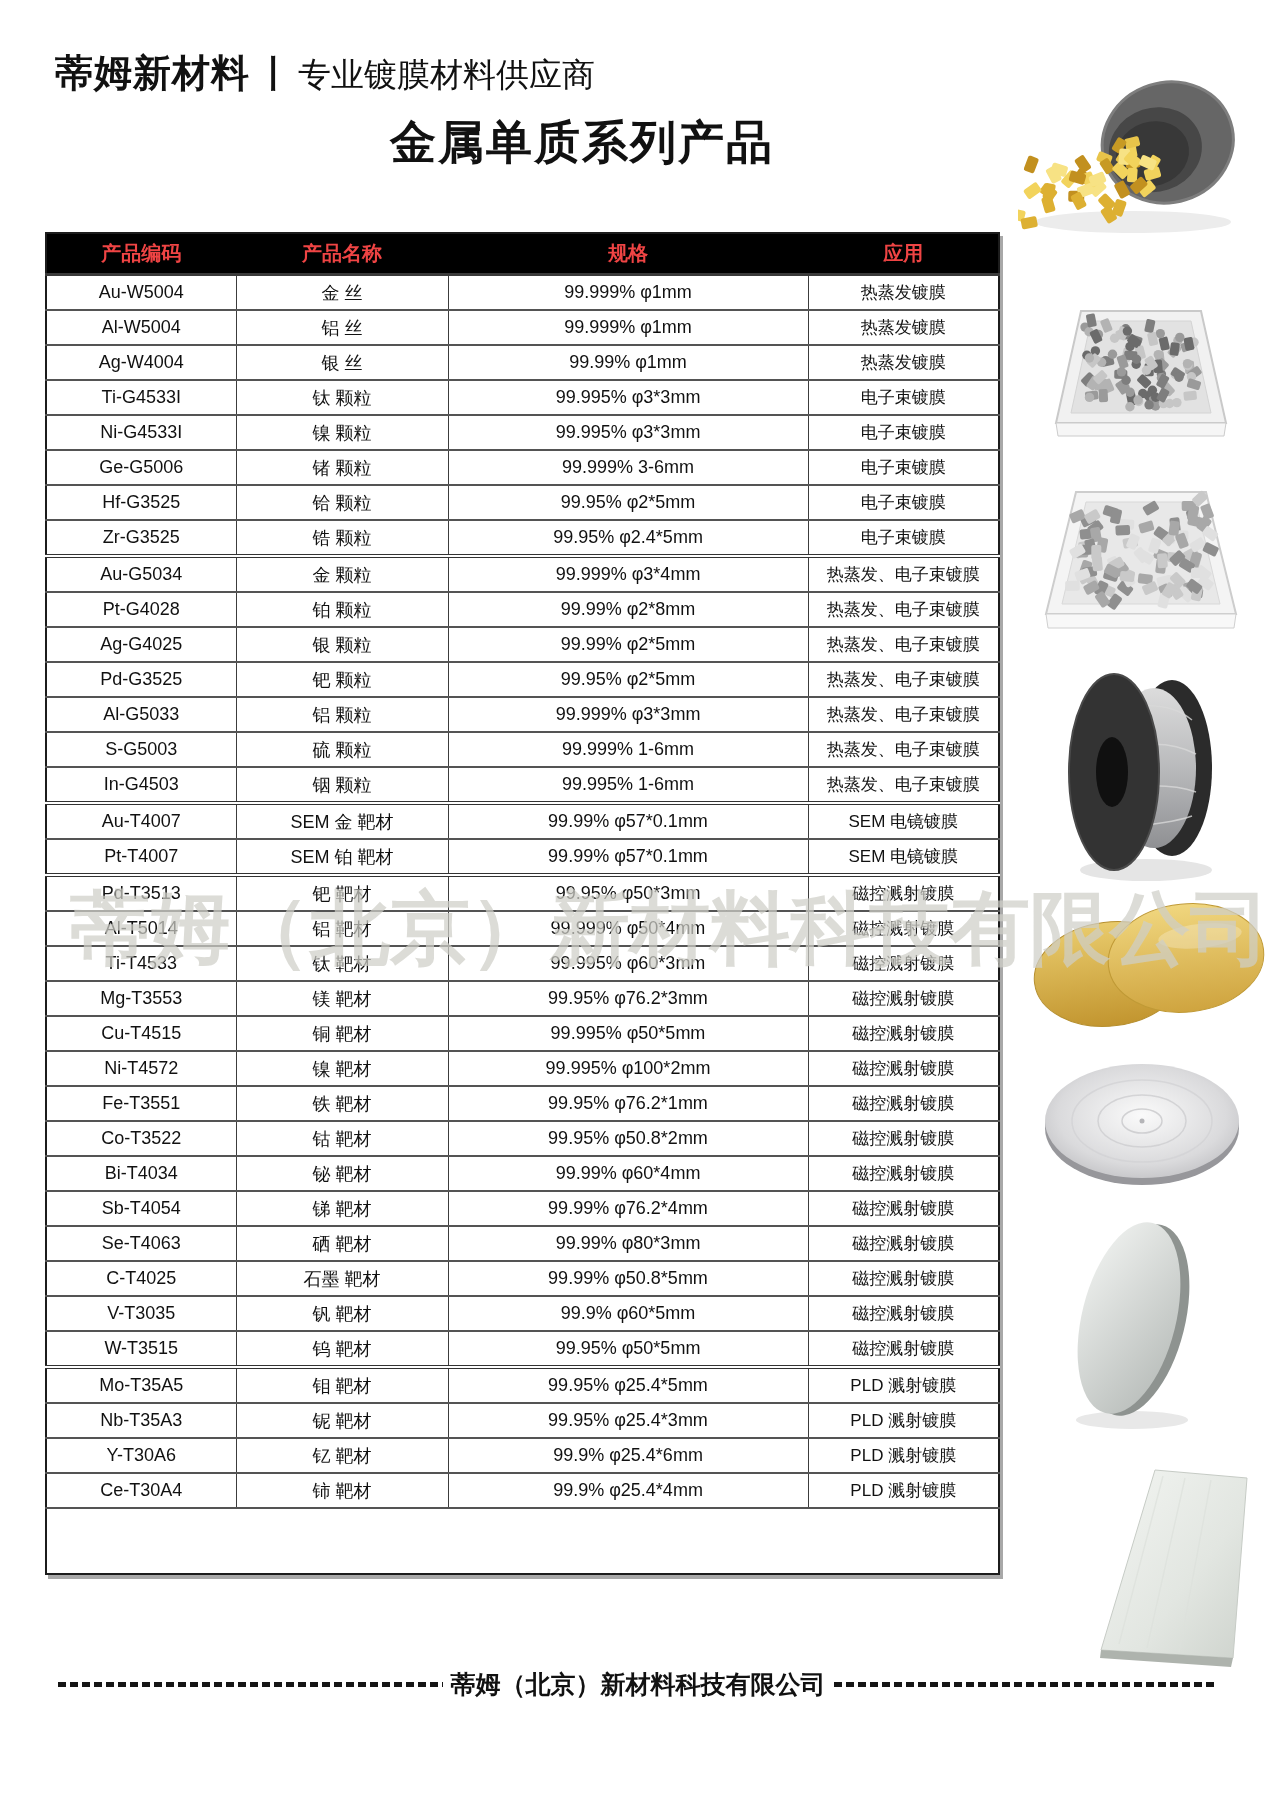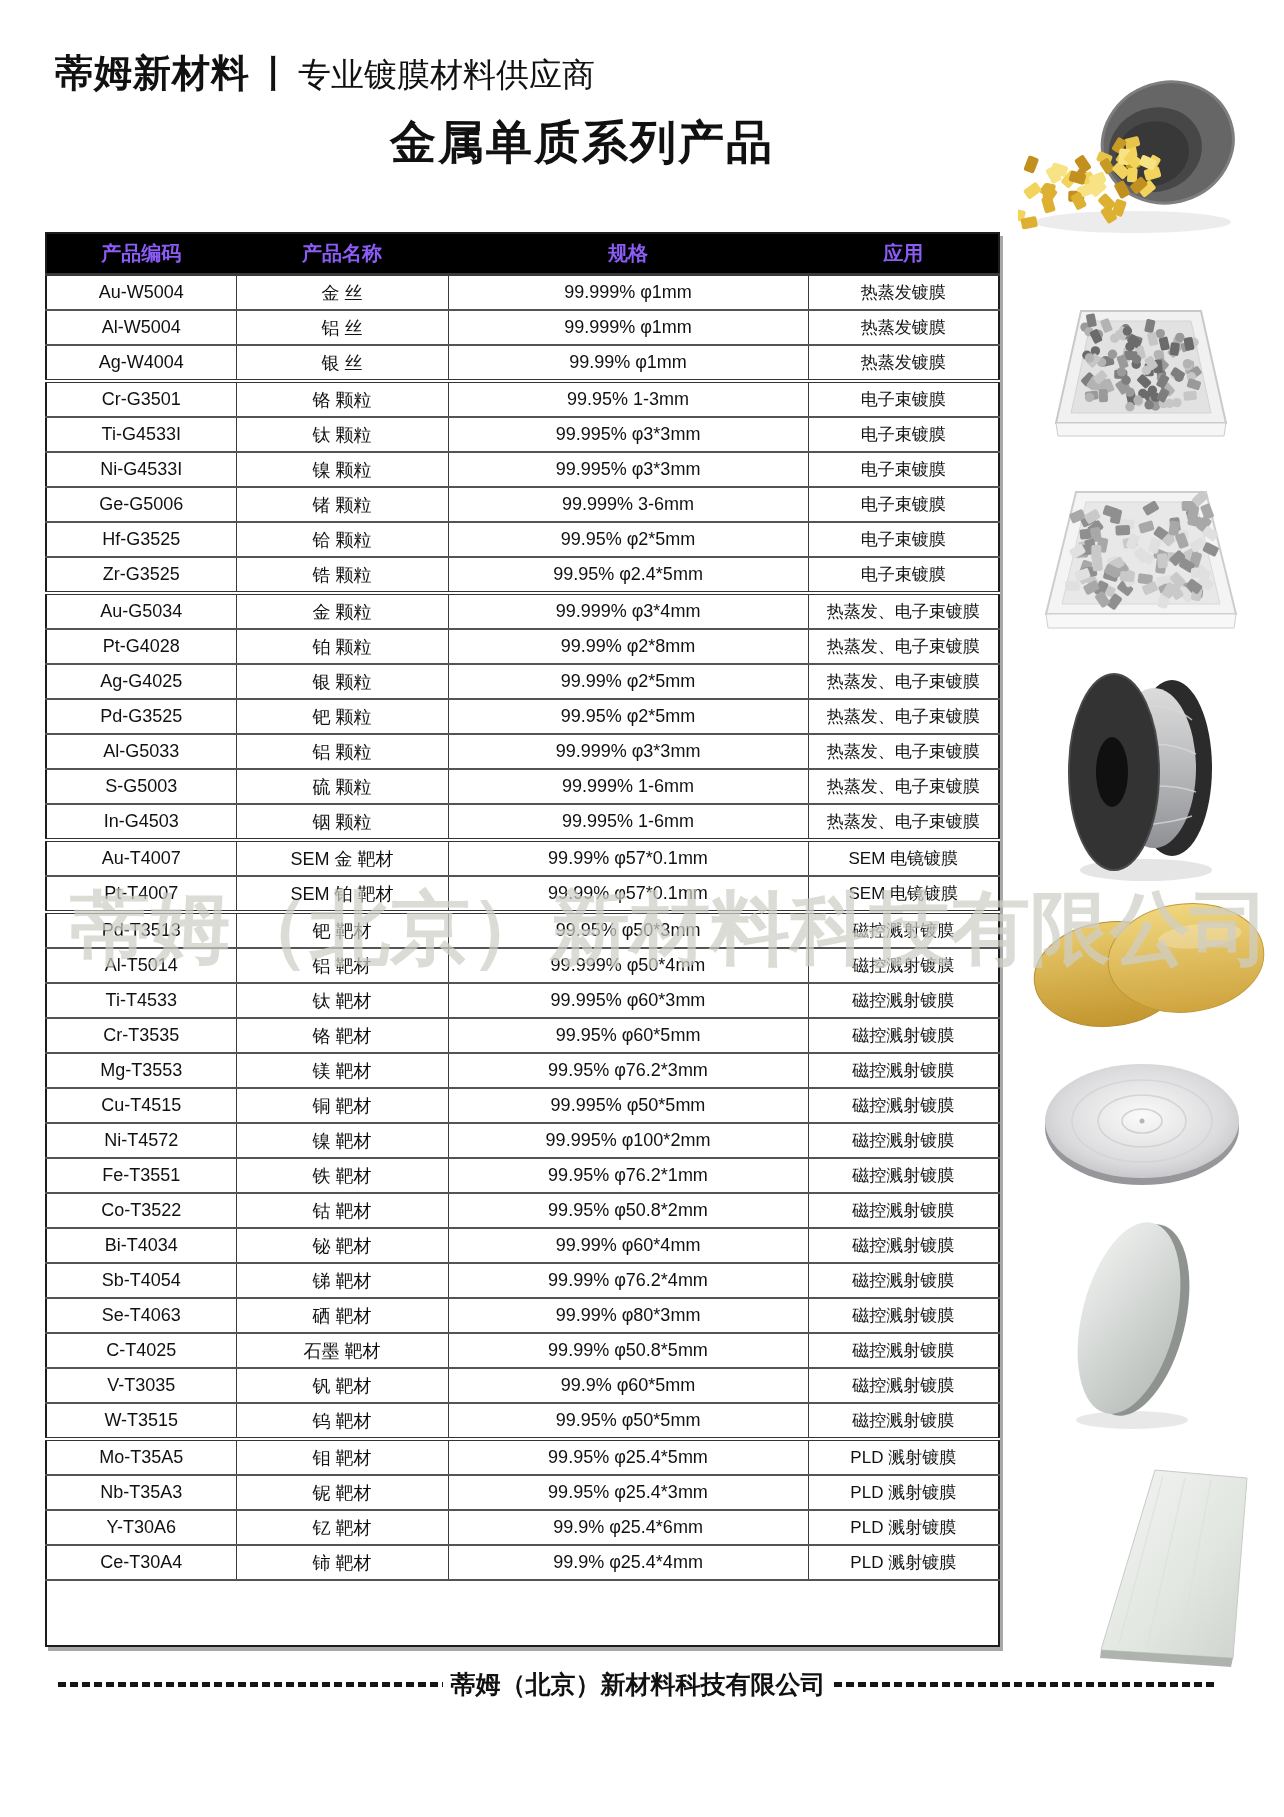--- a/index.html
+++ b/index.html
@@ -9,21 +9,21 @@
   .brand{position:absolute;left:55px;top:48px;white-space:nowrap;}
   .brand .name{font-size:38px;font-weight:bold;letter-spacing:1px;}
   .brand .sep{font-size:36px;font-weight:bold;padding:0 6px;}
   .brand .tag{font-size:33px;font-weight:500;}
   .page-title{position:absolute;left:0;top:112px;width:1164px;text-align:center;
               font-size:46px;font-weight:bold;letter-spacing:2px;}
   
   table.catalog{position:absolute;left:45px;top:232px;width:953px;border-collapse:collapse;
                 border:2px solid #1c1c1c;table-layout:fixed;background:#fff;
                 box-shadow:3px 4px 0 #a8a8a8;}
-  table.catalog th{background:#000;color:#8b5cf6;font-size:20px;font-weight:bold;height:37px;
+  table.catalog th{background:#000;color:#ef4444;font-size:20px;font-weight:bold;height:37px;
                    border-bottom:3px solid #3a3a3a;border-left:1px solid #000;}
   table.catalog td{height:33px;padding:0;text-align:center;font-size:18px;
                    border-top:2px solid #545454;border-left:1px solid #3c3c3c;
                    overflow:hidden;white-space:nowrap;}
   table.catalog td:first-child,table.catalog th:first-child{border-left:none;}
   table.catalog tr.section-start td{border-top:4px double #333;}
   table.catalog td.col-app{font-size:17px;border-radius:7px;}
   table.catalog tr.filler td{height:64px;border-left:none;}
   
   .watermark{position:absolute;left:70px;top:876px;font-size:80px;font-weight:bold;
@@ -75,26 +75,20 @@
           <td>铝 丝</td>
           <td>99.999%  φ1mm</td>
           <td class="col-app">热蒸发镀膜</td>
         </tr>
         <tr>
           <td>Ag-W4004</td>
           <td>银 丝</td>
           <td>99.99%  φ1mm</td>
           <td class="col-app">热蒸发镀膜</td>
         </tr>
-        <tr class="section-start">
-          <td>Cr-G3501</td>
-          <td>铬 颗粒</td>
-          <td>99.95% 1-3mm</td>
-          <td class="col-app">电子束镀膜</td>
-        </tr>
         <tr>
           <td>Ti-G4533I</td>
           <td>钛 颗粒</td>
           <td>99.995%  φ3*3mm</td>
           <td class="col-app">电子束镀膜</td>
         </tr>
         <tr>
           <td>Ni-G4533I</td>
           <td>镍 颗粒</td>
           <td>99.995%  φ3*3mm</td>
@@ -181,26 +175,20 @@
         <tr>
           <td>Al-T5014</td>
           <td>铝 靶材</td>
           <td>99.999%  φ50*4mm</td>
           <td class="col-app">磁控溅射镀膜</td>
         </tr>
         <tr>
           <td>Ti-T4533</td>
           <td>钛 靶材</td>
           <td>99.995%  φ60*3mm</td>
-          <td class="col-app">磁控溅射镀膜</td>
-        </tr>
-        <tr>
-          <td>Cr-T3535</td>
-          <td>铬 靶材</td>
-          <td>99.95%  φ60*5mm</td>
           <td class="col-app">磁控溅射镀膜</td>
         </tr>
         <tr>
           <td>Mg-T3553</td>
           <td>镁 靶材</td>
           <td>99.95%  φ76.2*3mm</td>
           <td class="col-app">磁控溅射镀膜</td>
         </tr>
         <tr>
           <td>Cu-T4515</td>

